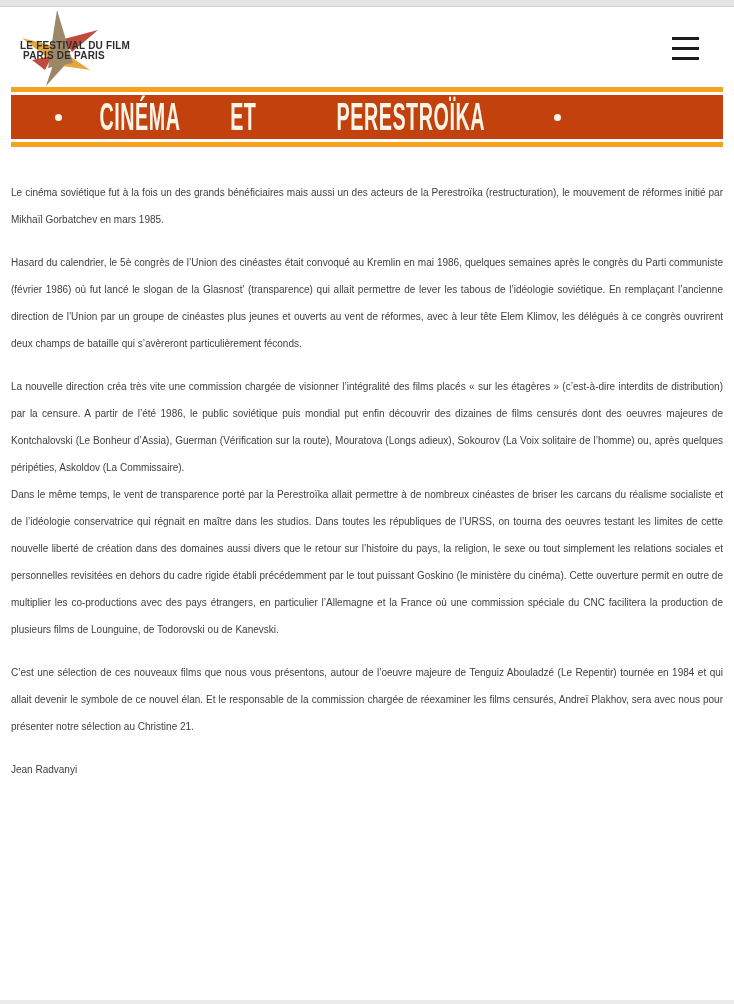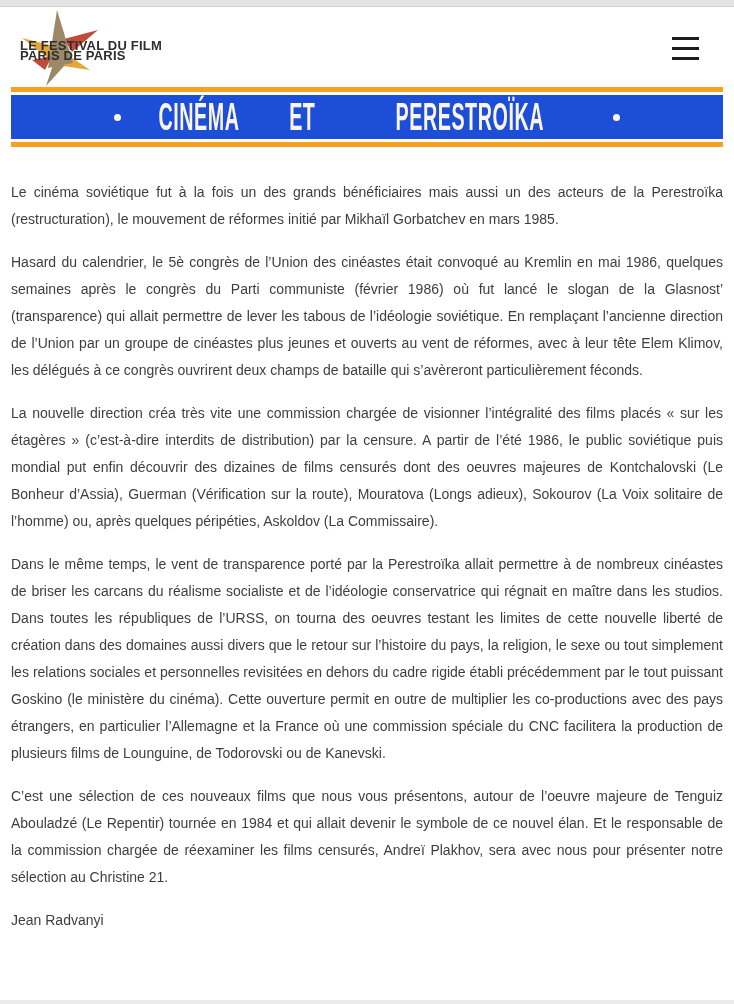--- a/index.html
+++ b/index.html
@@ -33,21 +33,21 @@
     height: 76px;
     cursor: pointer;
   }
   .logo svg { position: absolute; left: 0; top: 0; }
   .logo-text {
     position: absolute;
     left: 0;
     right: 0;
     top: 31px;
     text-align: center;
-    font-size: 13px;
+    font-size: 10px;
     font-weight: bold;
     letter-spacing: 0.2px;
     line-height: 10px;
     color: #2e2e2e;
     white-space: nowrap;
   }
   .hamburger {
     position: absolute;
     right: 35px;
     top: 30px;
@@ -66,24 +66,24 @@
   .banner {
     margin: 0 11px;
   }
   .banner .strip {
     height: 5px;
     background: #f6a21e;
   }
   .banner .gap { height: 3px; background: #ffffff; }
   .banner-main {
     height: 44px;
-    background: #1d4ed8;
+    background: #c2410c;
     display: flex;
     align-items: center;
-    justify-content: center;
+    justify-content: flex-start;
     padding: 13px 44px;
   }
   .banner-word {
     font-size: 38px;
     font-weight: 700;
     line-height: 1;
     color: #fbf5e8;
     transform: scaleX(0.52);
     letter-spacing: 1px;
     white-space: nowrap;
@@ -92,26 +92,26 @@
     width: 7px;
     height: 7px;
     border-radius: 50%;
     background: #fbf5e8;
     flex: 0 0 auto;
   }
   
   .article {
     padding: 32px 11px 12px 11px;
     color: #3e3e3e;
-    font-size: 14px;
+    font-size: 10px;
     line-height: 27px;
     text-align: justify;
   }
   .article p { margin-bottom: 16px; }
-  .article p.no-gap { margin-bottom: 16px; }
+  .article p.no-gap { margin-bottom: 0; }
   .signature { margin-top: 16px; text-align: left; }
   .signature .role { font-weight: normal; }
   .signature .name { font-weight: normal; }
   .bottom-strip {
     position: absolute;
     left: 0;
     right: 0;
     bottom: 0;
     height: 4px;
     background: #ebebeb;

